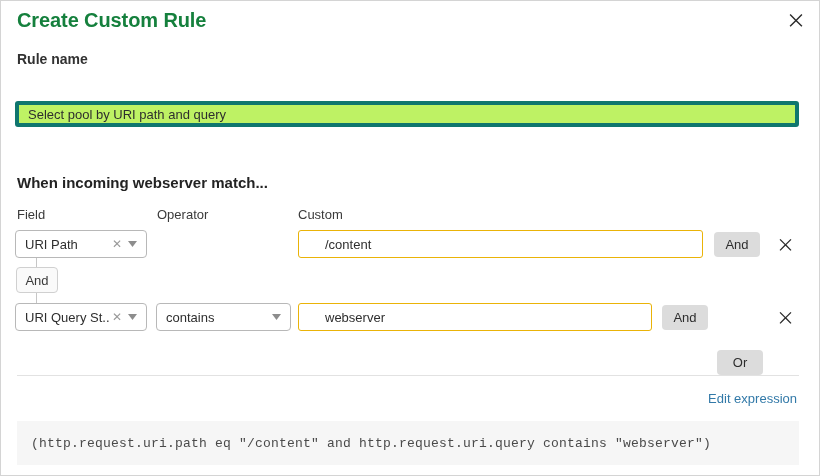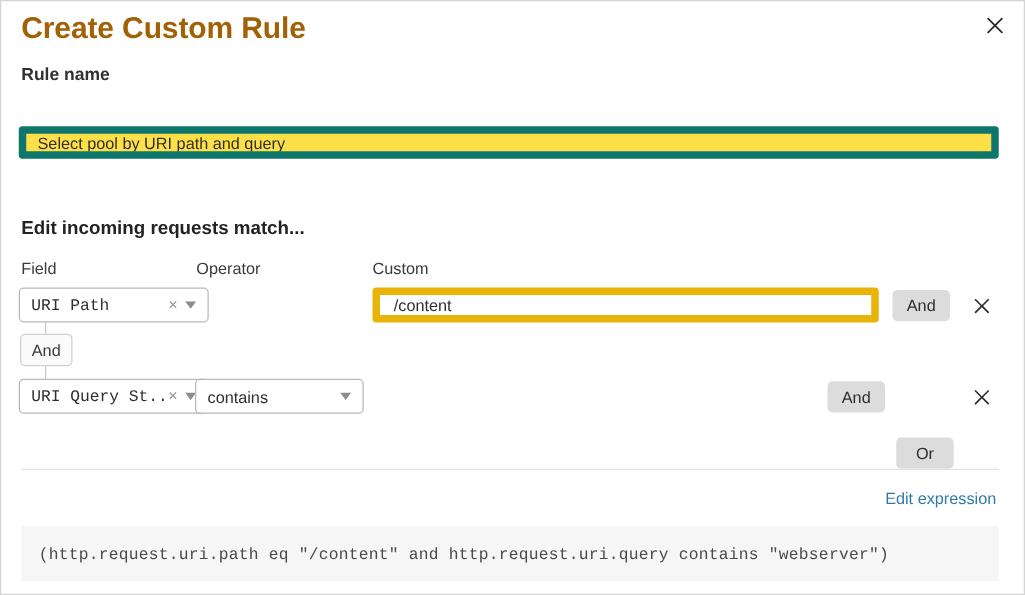--- a/index.html
+++ b/index.html
@@ -20,23 +20,23 @@
     background: #ffffff;
     border: 1px solid #d4d4d4;
     overflow: hidden;
   }
 
   
   .modal-title {
     position: absolute;
     left: 16px;
     top: 8px;
-    font-size: 24px;
+    font-size: 20px;
     font-weight: bold;
-    color: #a16207;
+    color: #15803d;
     letter-spacing: -0.1px;
   }
   .close-btn {
     position: absolute;
     right: 10px;
     top: 6px;
     width: 26px;
     height: 26px;
     display: flex;
     align-items: center;
@@ -63,23 +63,23 @@
     top: 74px;
     font-size: 12.5px;
     color: #7a7a7a;
   }
   .rule-input {
     position: absolute;
     left: 14px;
     top: 100px;
     width: 784px;
     height: 26px;
-    border: 6px solid #0f766e;
+    border: 4px solid #0f766e;
     border-radius: 3px;
-    background: #fde047;
+    background: #bef264;
     font-family: "Liberation Sans", sans-serif;
     font-size: 13px;
     color: #2e2e2e;
     padding: 0 9px;
     outline: none;
   }
 
   
   .section-heading {
     position: absolute;
@@ -111,21 +111,21 @@
     height: 28px;
     border: 1px solid #b8b8b8;
     border-radius: 4px;
     background: #fff;
     display: flex;
     align-items: center;
     cursor: pointer;
     padding-left: 9px;
     padding-right: 6px;
   }
-  .select-field    { left: 14px;  width: 152px; font-family: Liberation Mono, monospace; }
+  .select-field    { left: 14px;  width: 132px; }
   .select-operator { left: 155px; width: 135px; }
 
   .select-text {
     flex: 1 1 auto;
     font-size: 13px;
     color: #2e2e2e;
     white-space: nowrap;
     overflow: hidden;
   }
   .clear-x {
@@ -141,27 +141,27 @@
     width: 9px;
     height: 6px;
     margin-right: 3px;
   }
   .chev svg { display: block; }
 
   .value-input {
     position: absolute;
     left: 297px;
     height: 28px;
-    border: 6px solid #eab308;
+    border: 1px solid #eab308;
     border-radius: 3px;
     background: #fff;
     font-family: "Liberation Sans", sans-serif;
     font-size: 13px;
     color: #2e2e2e;
-    padding: 0 11px;
+    padding: 0 26px;
     outline: none;
   }
   .value-w1 { width: 405px; }
   .value-w2 { width: 354px; }
 
   .logic-btn {
     position: absolute;
     height: 25px;
     min-width: 46px;
     padding: 0 11px;
@@ -275,21 +275,21 @@
   <div class="modal-title">Create Custom Rule</div>
   <button class="close-btn">
     <svg width="14" height="14" viewBox="0 0 14 14">
       <path d="M1.6 1 L7 6.4 L12.4 1 L13.4 2 L8 7.4 L13.4 12.8 L12.4 13.8 L7 8.4 L1.6 13.8 L0.6 12.8 L6 7.4 L0.6 2 Z" fill="#2b2b2b"></path>
     </svg>
   </button>
 
   <div class="rule-label">Rule name</div>
   <input class="rule-input" type="text" value="Select pool by URI path and query" style="">
 
-  <div class="section-heading">Edit incoming requests match...</div>
+  <div class="section-heading">When incoming webserver match...</div>
 
   <div class="col-head col-field">Field</div>
   <div class="col-head col-operator">Operator</div>
   <div class="col-head col-value">Custom</div>
 
   <div class="cond-row row-1">
     <div class="select-box select-field">
       <span class="select-text">URI Path</span>
       <span class="clear-x">✕</span>
       <span class="chev">
@@ -328,20 +328,21 @@
 
     <div class="select-box select-operator">
       <span class="select-text">contains</span>
       <span class="chev">
         <svg width="9" height="6" viewBox="0 0 9 6">
             <path d="M0 0 L9 0 L4.5 6 Z" fill="#8d8d8d"></path>
           </svg>
       </span>
     </div>
 
+    <input class="value-input value-w2" type="text" value="webserver" style="">
 
     <button class="logic-btn r2-and">And</button>
     <button class="logic-btn r2-or">Or</button>
 
     <button class="del-btn r2-del">
       <svg width="13" height="13" viewBox="0 0 14 14">
         <path d="M1.6 1 L7 6.4 L12.4 1 L13.4 2 L8 7.4 L13.4 12.8 L12.4 13.8 L7 8.4 L1.6 13.8 L0.6 12.8 L6 7.4 L0.6 2 Z" fill="#2b2b2b"></path>
       </svg>
     </button>
   </div>

